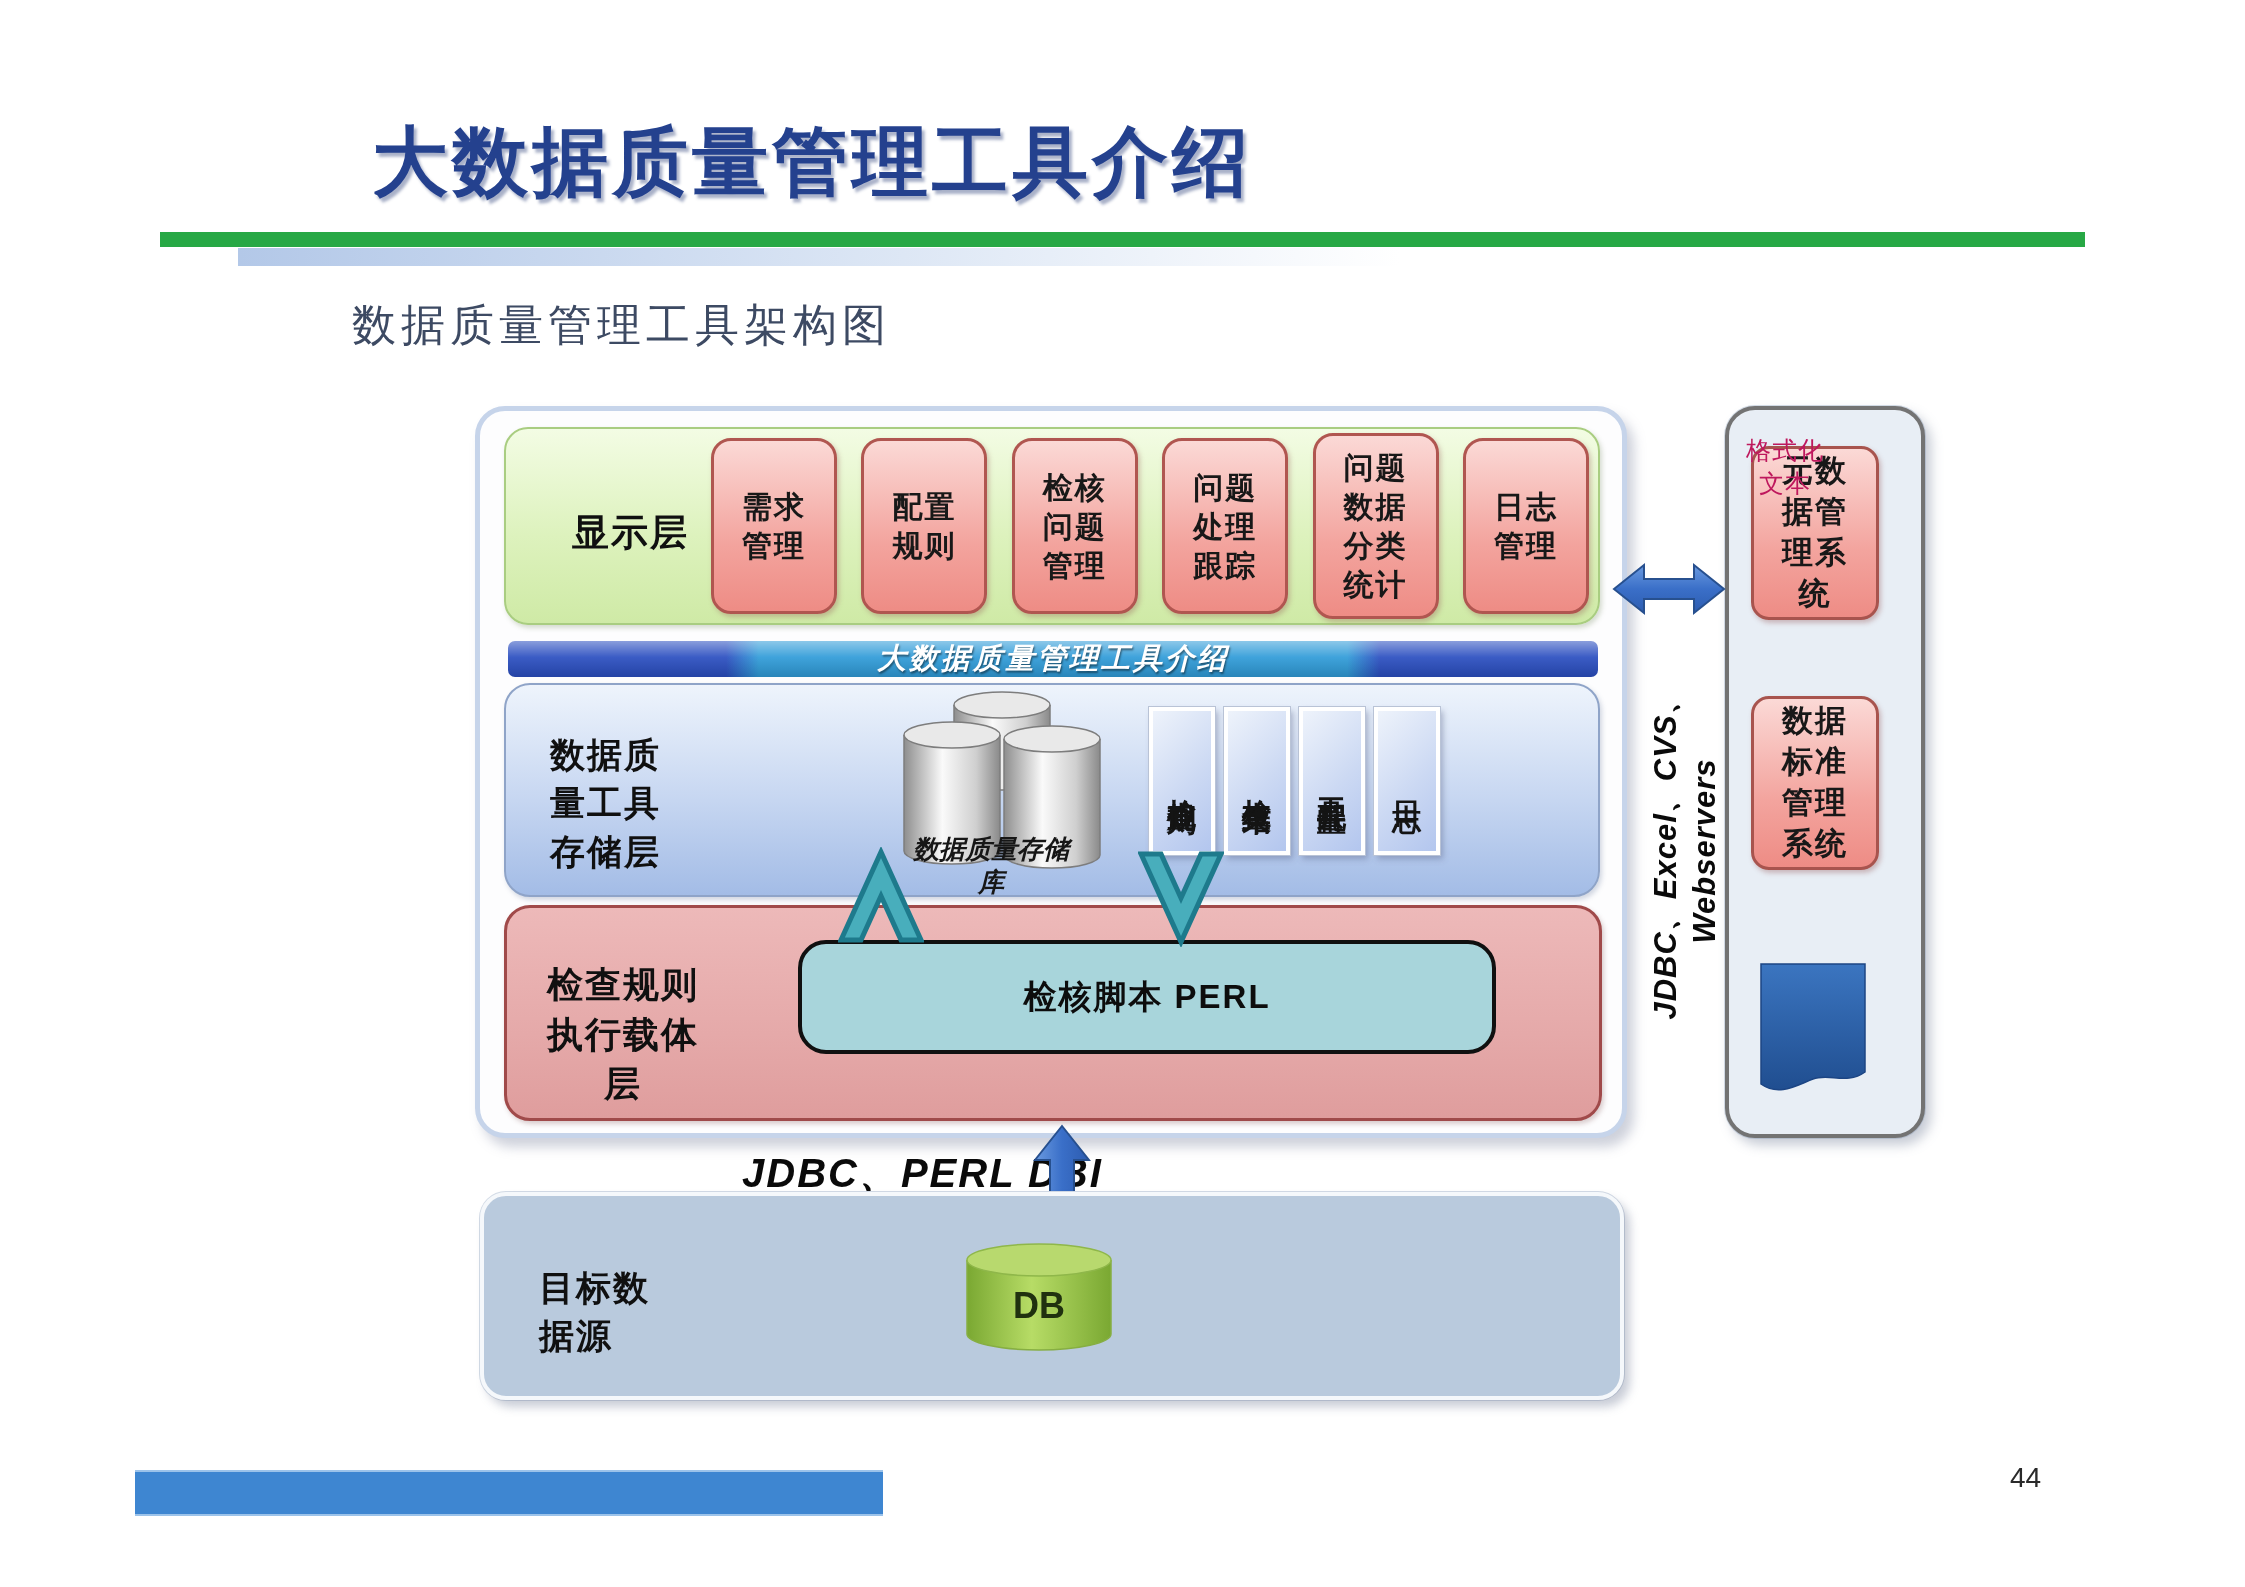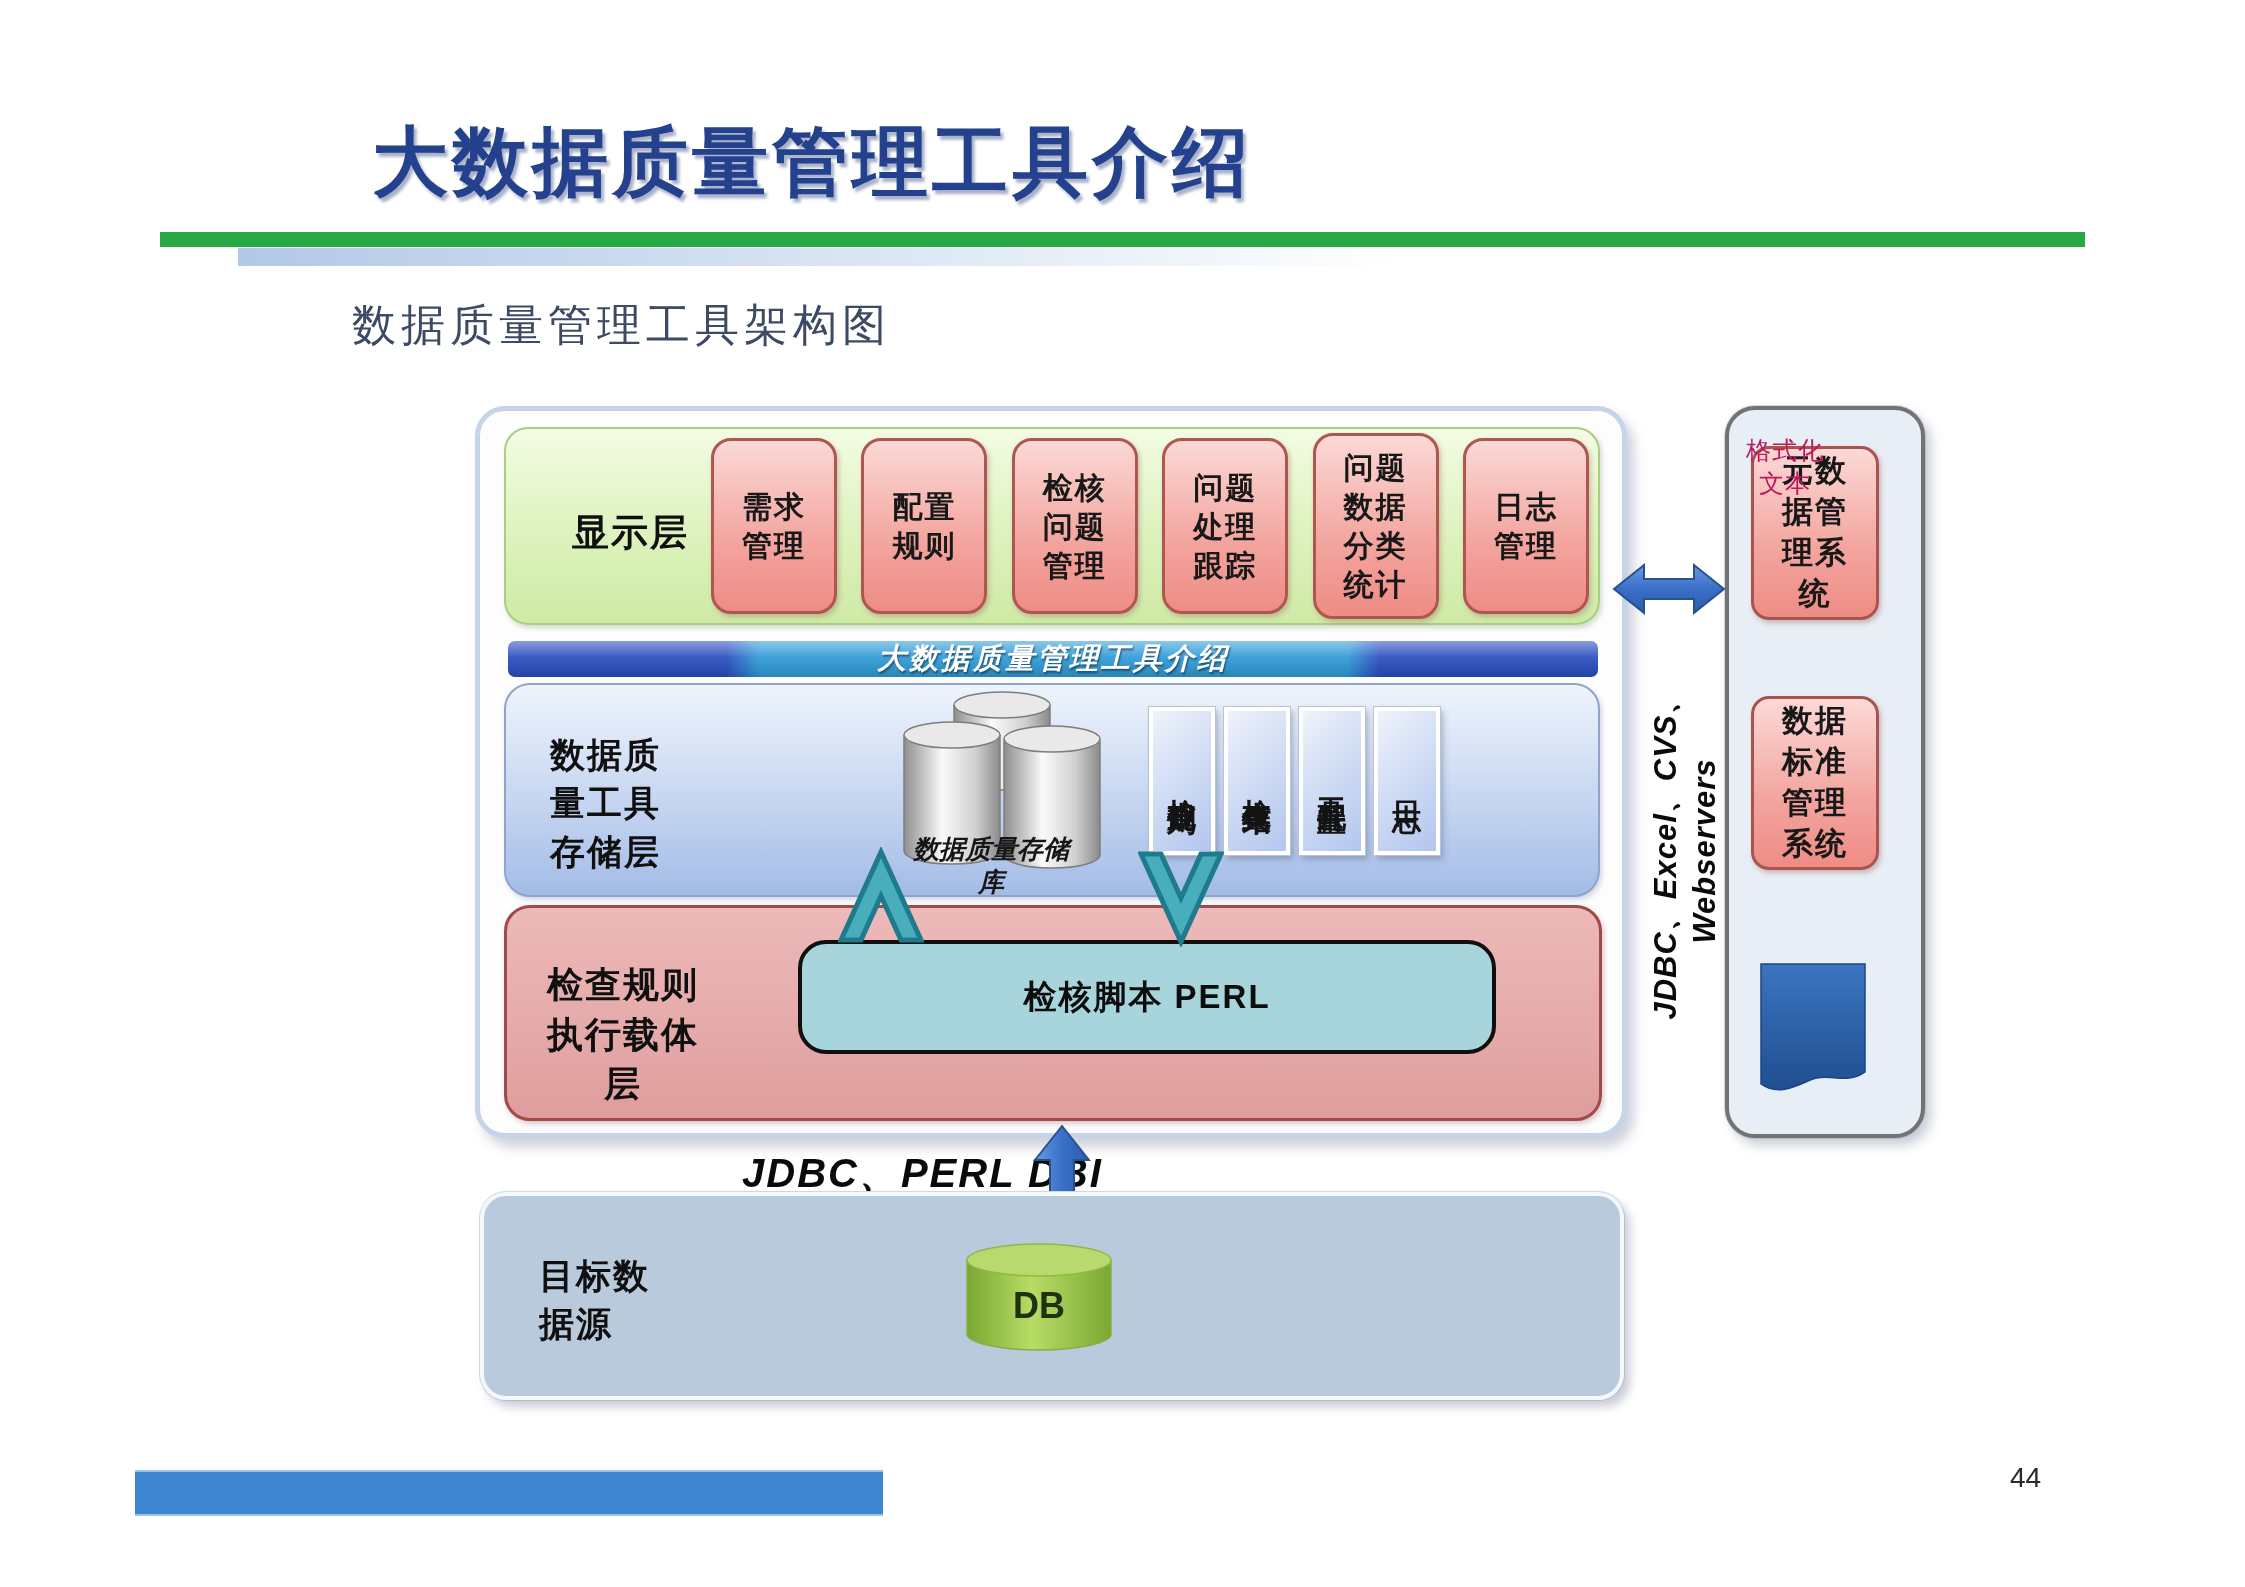--- a/index.html
+++ b/index.html
@@ -91,21 +91,21 @@
   .bottom-connector-label{
     position:absolute; left:742px; top:1146px; font-size:40px; font-style:italic;
     font-weight:600; letter-spacing:2px; color:#0a0a0a;
   }
   .v-arrow{position:absolute; left:1033px; top:1124px;}
   .target-layer{
     position:absolute; left:480px; top:1192px; width:1136px; height:200px; border-radius:26px;
     background:#b9cadd; border:4px solid #f5f8fb;
     box-shadow:6px 7px 10px rgba(120,130,155,.4), 0 0 0 1px #d3dbe6;
   }
-  .target-label{position:absolute; left:55px; top:56px; font-size:35px; width:115px;}
+  .target-label{position:absolute; left:55px; top:68px; font-size:35px; width:115px;}
   .db-cyl{position:absolute; left:475px; top:42px;}
   
   .h-arrow{position:absolute; left:1612px; top:562px; z-index:6;}
   .right-connector-label{
     position:absolute; left:1645px; top:1112px; width:522px; text-align:center;
     transform:rotate(-90deg); transform-origin:0 0;
     font-size:31px; font-style:italic; font-weight:600; letter-spacing:1px; color:#0a0a0a;
   }
   .right-panel{
     position:absolute; left:1725px; top:406px; width:192px; height:724px; border-radius:30px;

